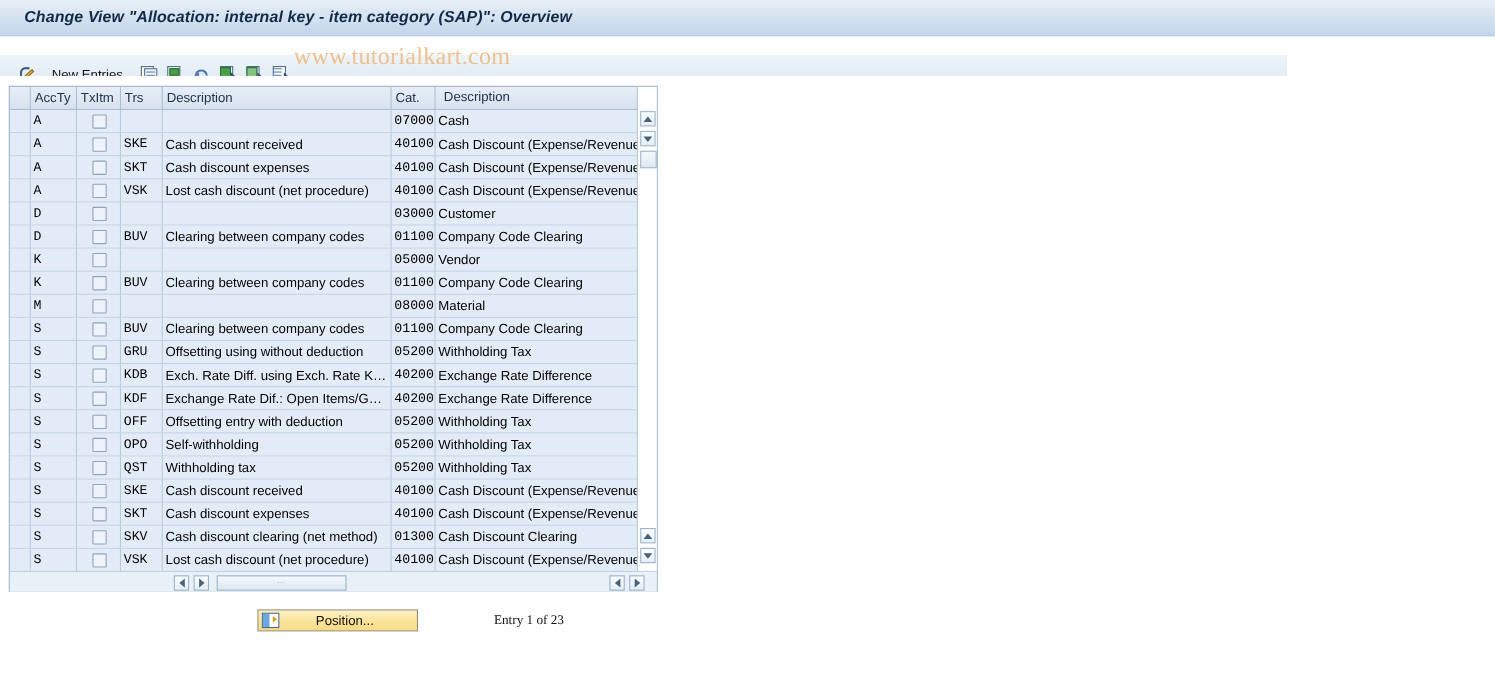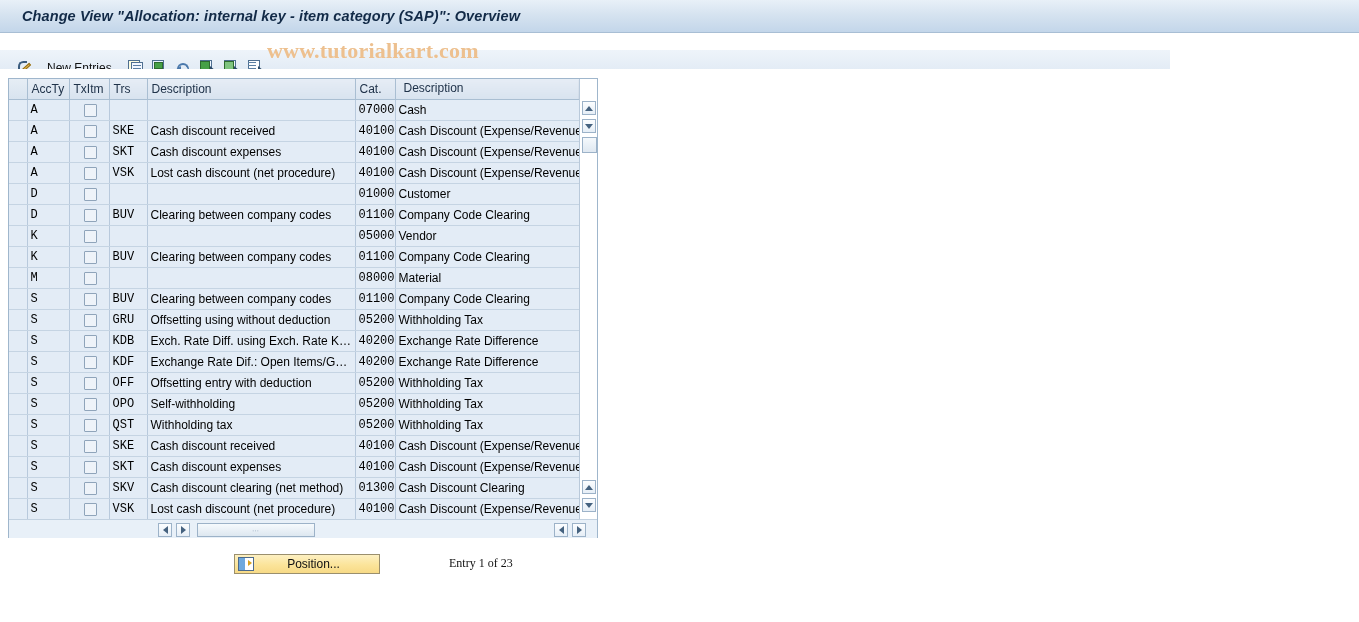--- a/index.html
+++ b/index.html
@@ -74,21 +74,21 @@
   #tbi-3 { left: 172px; }
   #tbi-4 { left: 196px; }
   #tbi-5 { left: 220px; }
   #tbi-6 { left: 244px; }
 
   #watermark {
     position: absolute;
     left: 267px; top: 38px;
     font-family: "Liberation Serif", serif;
     font-size: 22px;
-    font-weight: bold;
+    font-weight: normal;
     color: #edc08f;
     white-space: nowrap;
     letter-spacing: 0.2px;
   }
 
   
   #content {
     position: absolute;
     left: 0; top: 69px;
     width: 1359px; height: 553px;
@@ -559,21 +559,21 @@
             <td>Lost cash discount (net procedure)</td>
             <td class="cat-cell">40100</td>
             <td>Cash Discount (Expense/Revenue/</td>
           </tr>
           <tr>
             <td class="sel-cell"></td>
             <td class="key-cell">D</td>
             <td class="chk-cell"><span class="chkbox"></span></td>
             <td class="key-cell"></td>
             <td></td>
-            <td class="cat-cell">01000</td>
+            <td class="cat-cell">03000</td>
             <td>Customer</td>
           </tr>
           <tr>
             <td class="sel-cell"></td>
             <td class="key-cell">D</td>
             <td class="chk-cell"><span class="chkbox"></span></td>
             <td class="key-cell">BUV</td>
             <td>Clearing between company codes</td>
             <td class="cat-cell">01100</td>
             <td>Company Code Clearing</td>

